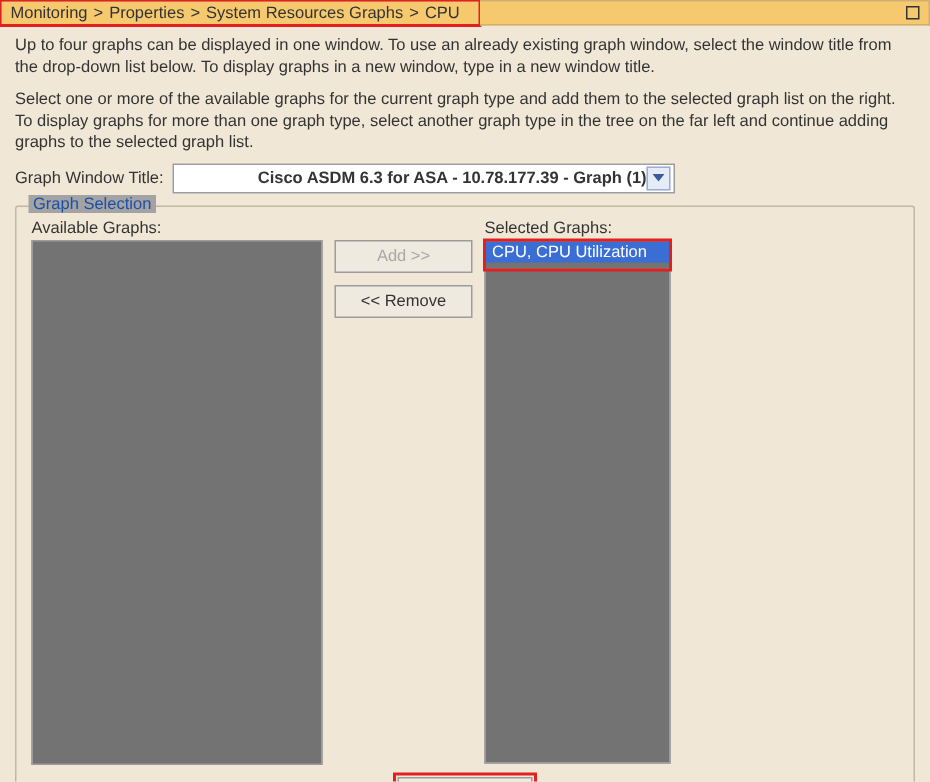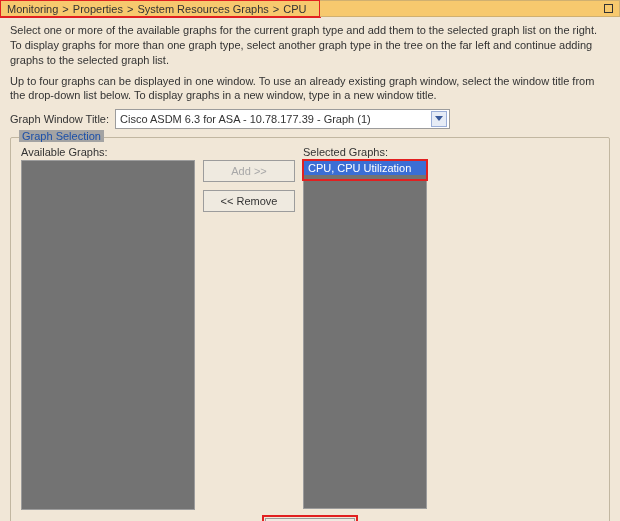--- a/index.html
+++ b/index.html
@@ -43,22 +43,23 @@
     display: flex; align-items: center; gap: 6px;
     margin-top: 6px;
   }
   .dropdown {
     flex: 0 0 335px;
     height: 20px;
     background: #fff;
     border: 1px solid #9c9c9c;
     display: flex;
     align-items: center;
-    justify-content: space-between;
+    justify-content: flex-end;
     padding: 0 2px 0 4px;
+    font-weight: bold;
   }
   .dropdown-arrow {
     width: 16px; height: 16px;
     background: #e6ecf6;
     border: 1px solid #9aaed8;
     display: flex; align-items: center; justify-content: center;
   }
   .dropdown-arrow svg { display:block; }
   .fieldset {
     margin-top: 8px;
@@ -71,21 +72,21 @@
     position: absolute;
     top: -8px; left: 8px;
     background: #a3a3a3;
     padding: 0 3px;
     color: #1b4fa8;
   }
   .columns {
     display: flex;
     gap: 8px;
   }
-  .col-list { width: 174px; }
+  .col-list { width: 194px; }
   .col-buttons { width: 92px; display:flex; flex-direction:column; gap:8px; padding-top:14px;}
   .col-selected { width: 124px; }
   .label { margin-bottom: 2px; color:#333; }
   .listbox {
     background: #737373;
     border: 1px solid #9c9c9c;
     height: 350px;
     overflow: auto;
   }
   .listbox.selected-box { height: 350px; }
@@ -124,22 +125,22 @@
     <span>System Resources Graphs</span>
     <span>&gt;</span>
     <span>CPU</span>
   </div>
 </div>
 <div style="position:absolute;top:0;left:320px;right:0;height:17px;background:#f7c96e;border:1px solid #d0b070;border-left:none;display:flex;justify-content:flex-end;align-items:center;padding-right:6px;">
   <div class="maximize-icon"></div>
 </div>
 
 <div class="content-area">
+  <div class="instruction">Up to four graphs can be displayed in one window. To use an already existing graph window, select the window title from the drop-down list below. To display graphs in a new window, type in a new window title.</div>
   <div class="instruction">Select one or more of the available graphs for the current graph type and add them to the selected graph list on the right. To display graphs for more than one graph type, select another graph type in the tree on the far left and continue adding graphs to the selected graph list.</div>
-  <div class="instruction">Up to four graphs can be displayed in one window. To use an already existing graph window, select the window title from the drop-down list below. To display graphs in a new window, type in a new window title.</div>
 
   <div class="row-title">
     <span>Graph Window Title:</span>
     <div class="dropdown">
       <span>Cisco ASDM 6.3 for ASA - 10.78.177.39 - Graph (1)</span>
       <div class="dropdown-arrow">
         <svg width="8" height="6">
             <polygon points="0,0 8,0 4,5" fill="#3a5a9a"></polygon>
           </svg>
       </div>

